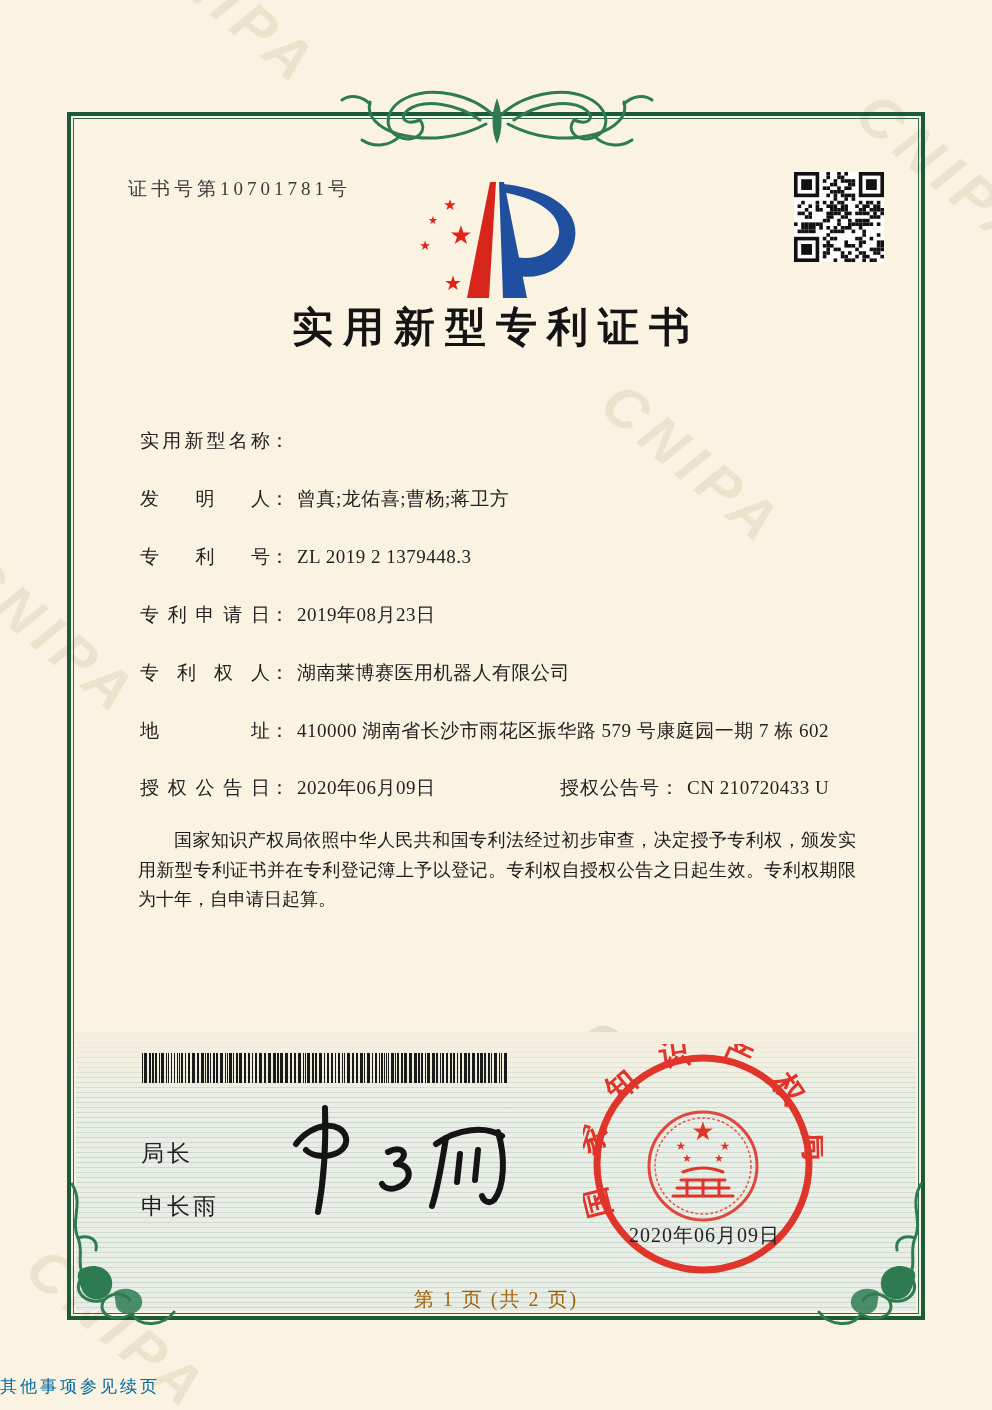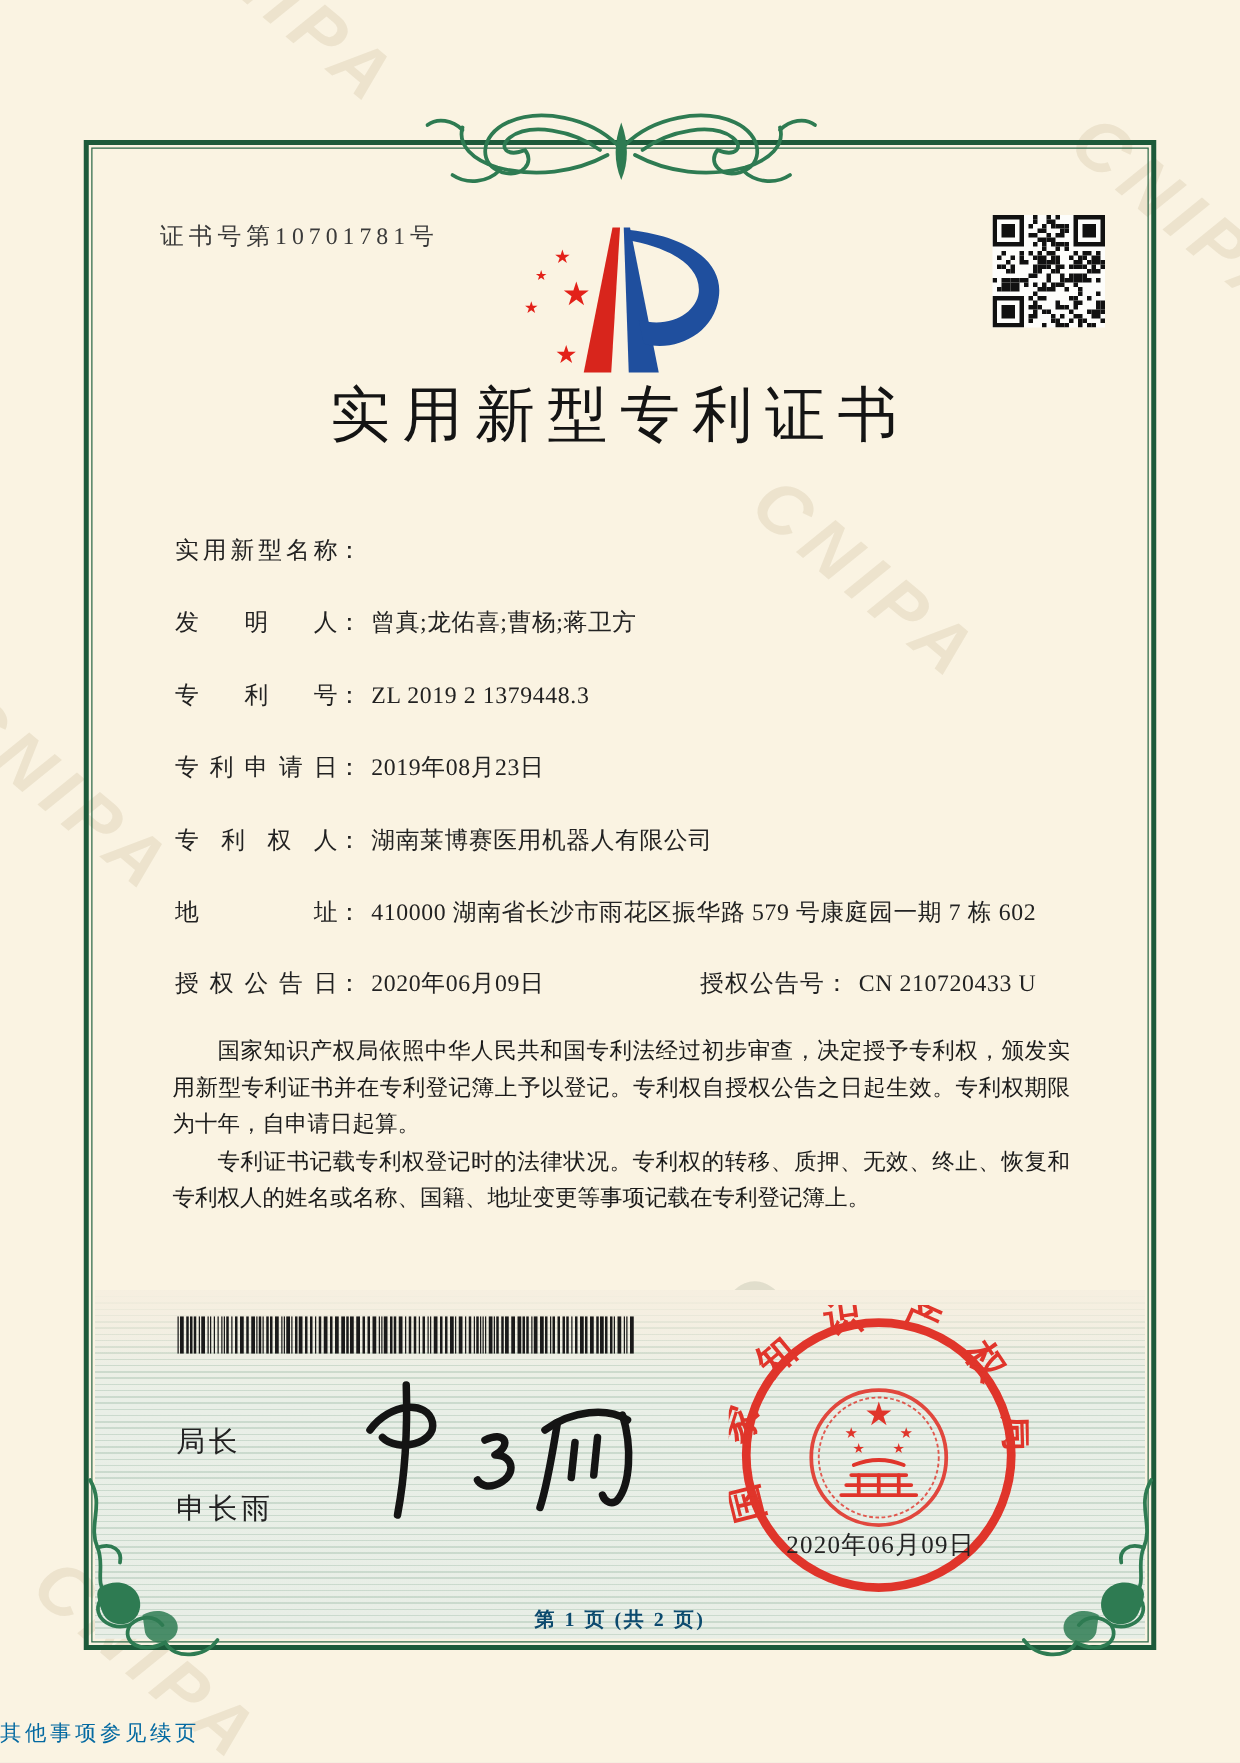--- a/index.html
+++ b/index.html
@@ -20,21 +20,21 @@
         linear-gradient(180deg, rgba(246,239,224,1) 0, rgba(246,239,224,0) 60px),
         repeating-linear-gradient(180deg, rgba(125,165,140,0.28) 0 1px, rgba(0,0,0,0) 1px 5px),
         linear-gradient(180deg,#f3efe2 0,#e9efe7 90px,#e8eee6 100%);}
   .ornament{position:absolute;pointer-events:none;}
 
   
   .cert-no{position:absolute;left:128px;top:176px;font-size:19px;letter-spacing:4px;color:#3a3a3a;}
   .logo{position:absolute;left:413px;top:158px;width:178px;height:142px;}
   .qr{position:absolute;left:794px;top:172px;width:90px;height:90px;background:#fdfdfb;}
   .doc-title{position:absolute;left:0;right:0;top:300px;text-align:center;
-             font-size:48px;font-weight:400;letter-spacing:10px;color:#141414;}
+             font-size:41px;font-weight:700;letter-spacing:10px;color:#141414;}
 
   
   .fields{position:absolute;left:140px;top:428px;width:724px;font-size:19px;color:#222;}
   .frow{display:flex;align-items:flex-start;margin-bottom:33px;line-height:25px;}
   .frow.addr{margin-bottom:32px;}
   .flabel{display:inline-block;width:130px;text-align:justify;text-align-last:justify;flex:none;}
   .fcolon{flex:none;margin-right:8px;}
   .fvalue{letter-spacing:0.5px;}
   .fvalue.wrap{max-width:560px;}
   .frow.double .pair1{display:flex;width:372px;flex:none;}
@@ -47,22 +47,22 @@
   .body-text p{margin:0;text-indent:2em;}
 
   
   .barcode{position:absolute;left:140px;top:1053px;width:372px;height:30px;}
   .signer{position:absolute;left:141px;top:1138px;font-size:23px;color:#222;letter-spacing:3px;}
   .signer .name{margin-top:22px;}
   .signature{position:absolute;left:268px;top:1100px;width:265px;height:130px;}
   .seal{position:absolute;left:583px;top:1044px;width:240px;height:240px;opacity:0.92;}
   .seal-date{position:absolute;left:597px;top:1222px;width:215px;text-align:center;
              font-size:20px;color:#222;letter-spacing:1px;white-space:nowrap;}
-  .page-num{position:absolute;left:0;right:0;top:1286px;text-align:center;font-size:16px;
-            letter-spacing:2px;color:#0c4a6e;font-weight:bold;}
+  .page-num{position:absolute;left:0;right:0;top:1286px;text-align:center;font-size:20px;
+            letter-spacing:2px;color:#a16207;}
   .footer-note{position:absolute;left:0;right:0;top:1344px;text-align:left;font-size:17px;
                letter-spacing:3px;color:#0369a1;margin-top:31px;}
 </style>
 </head>
 <body>
 
 <div class="page">
 
   <div class="wm" style="left:120px;top:-30px;">CNIPA</div>
   <div class="wm" style="left:840px;top:140px;">CNIPA</div>
@@ -375,21 +375,20 @@
       <span class="pair2">
         <span class="flabel plain">授权公告号</span>
           <span class="fcolon">：</span>
         <span class="fvalue">CN 210720433 U</span>
       </span>
     </div>
   </div>
 
   <div class="body-text">
     <p>国家知识产权局依照中华人民共和国专利法经过初步审查，决定授予专利权，颁发实用新型专利证书并在专利登记簿上予以登记。专利权自授权公告之日起生效。专利权期限为十年，自申请日起算。</p>
-    <p>专利证书记载专利权登记时的法律状况。专利权的转移、质押、无效、终止、恢复和专利权人的姓名或名称、国籍、地址变更等事项记载在专利登记簿上。</p>
   </div>
 
   <svg class="barcode" id="barcode" viewBox="0 0 372 30" preserveAspectRatio="none">
       <rect x="2" y="0" width="1" height="30" fill="#1a1a1a"></rect>
       <rect x="4" y="0" width="3" height="30" fill="#1a1a1a"></rect>
       <rect x="9" y="0" width="2" height="30" fill="#1a1a1a"></rect>
       <rect x="12" y="0" width="2" height="30" fill="#1a1a1a"></rect>
       <rect x="15" y="0" width="2" height="30" fill="#1a1a1a"></rect>
       <rect x="19" y="0" width="1" height="30" fill="#1a1a1a"></rect>
       <rect x="21" y="0" width="3" height="30" fill="#1a1a1a"></rect>

